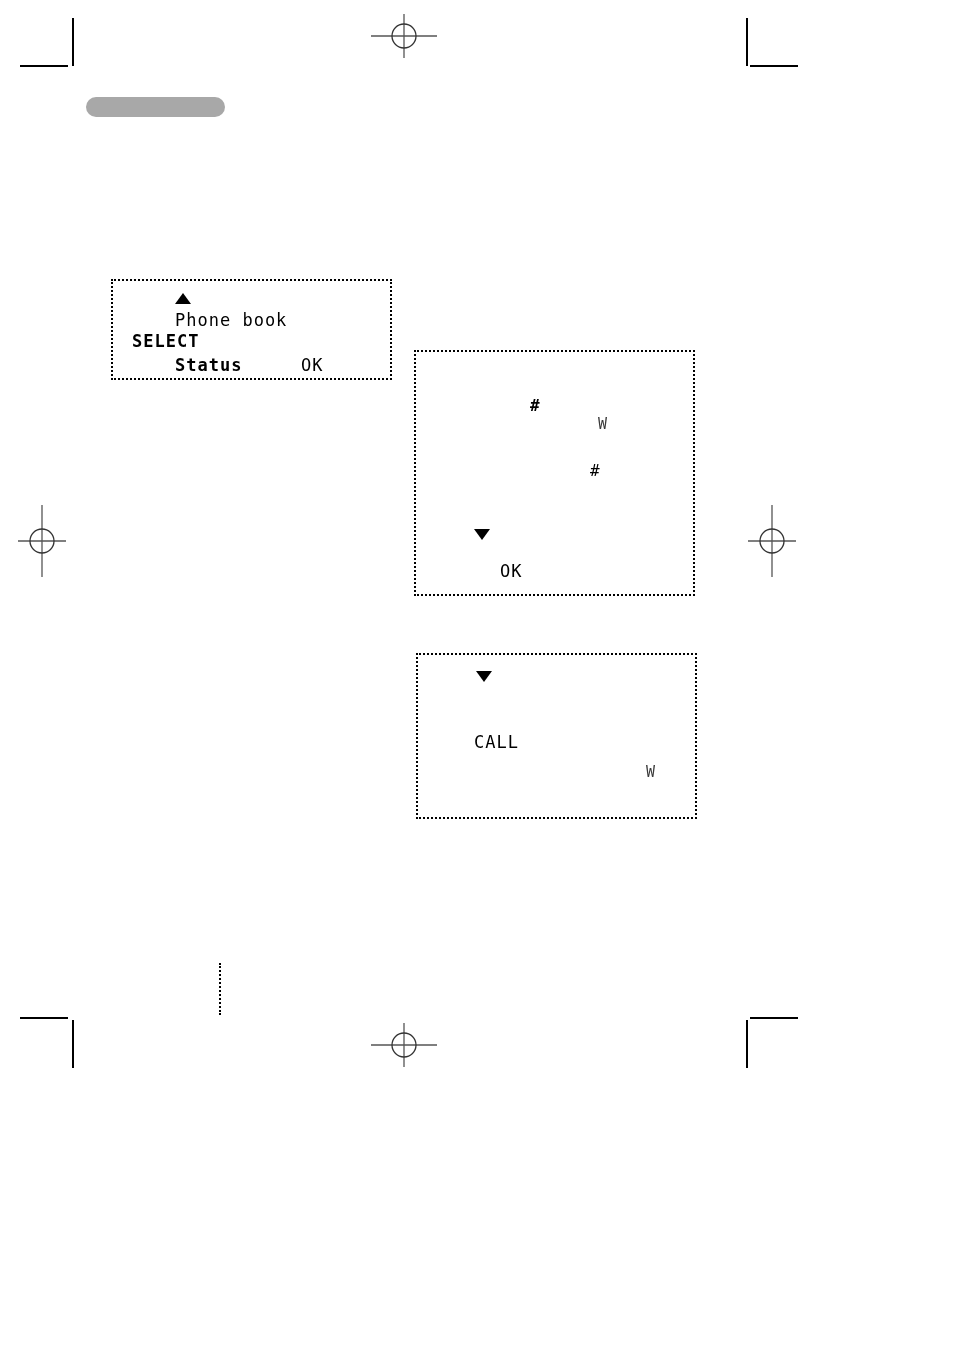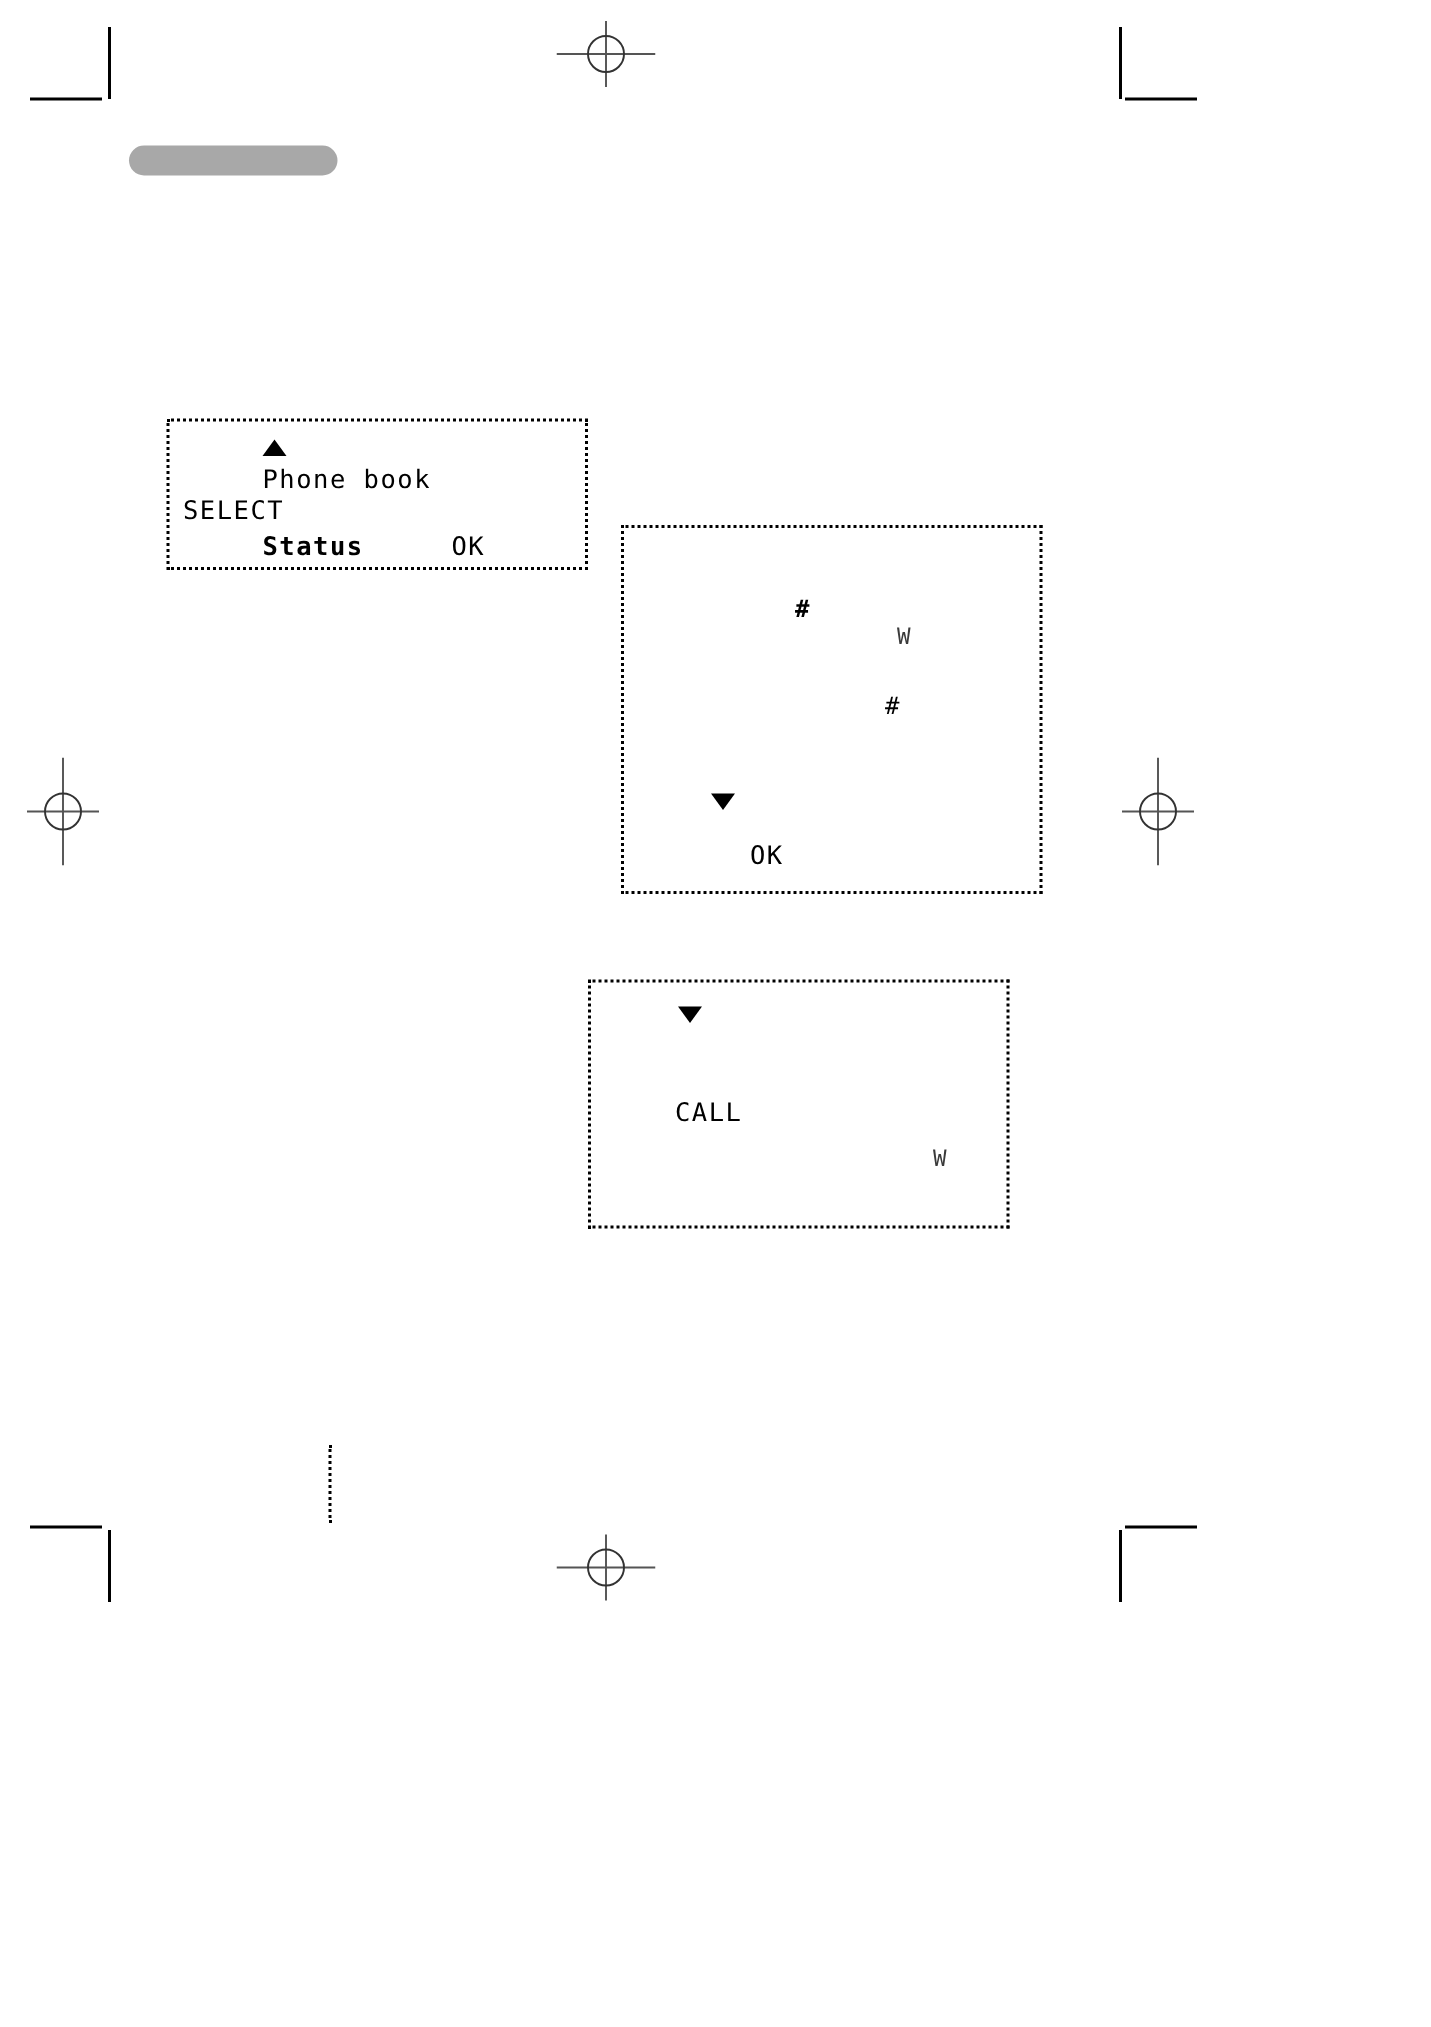--- a/index.html
+++ b/index.html
@@ -133,34 +133,34 @@
       <line x1="33" y1="4" x2="33" y2="48" stroke="#555" stroke-width="1.3"></line>
       <circle cx="33" cy="26" r="12" fill="none" stroke="#333" stroke-width="1.3"></circle>
     </svg>
   </div>
 
   <div class="pill" style="left:86px; top:97px; width:139px; height:20px;"></div>
 
   <div class="lcd" style="left:111px; top:279px; width:281px; height:101px;">
     <div class="tri tri-up" style="left:62px; top:12px;"></div>
     <div class="lcd-text t-normal" style="left:62px; top:31px;">Phone book</div>
-    <div class="lcd-text t-normal" style="left:9px; top:52px;">SELECT</div>
+    <div class="lcd-text t-normal" style="left:19px; top:52px;font-weight:bold;">SELECT</div>
     <div class="lcd-text t-normal" style="left:62px; top:76px;font-weight:bold;">Status</div>
     <div class="lcd-text t-normal" style="left:188px; top:76px;">OK</div>
   </div>
 
   <div class="lcd" style="left:414px; top:350px; width:281px; height:246px;">
     <div class="lcd-text t-glyph-bold" style="left:114px; top:46px;">#</div>
     <div class="lcd-text t-glyph-faint" style="left:182px; top:65px;">W</div>
     <div class="lcd-text t-glyph" style="left:174px; top:111px;">#</div>
     <div class="tri tri-down" style="left:58px; top:177px;"></div>
     <div class="lcd-text t-normal" style="left:84px; top:211px;">OK</div>
   </div>
 
-  <div class="lcd" style="left:392px; top:653px; width:281px; height:166px;">
+  <div class="lcd" style="left:416px; top:653px; width:281px; height:166px;">
     <div class="tri tri-down" style="left:58px; top:16px;"></div>
     <div class="lcd-text t-normal" style="left:56px; top:79px;">CALL</div>
     <div class="lcd-text t-glyph-faint" style="left:228px; top:110px;">W</div>
   </div>
 
   <div class="dot-frag" style="left:219px; top:963px; height:52px;"></div>
 
 </div>
 
 </body></html>

